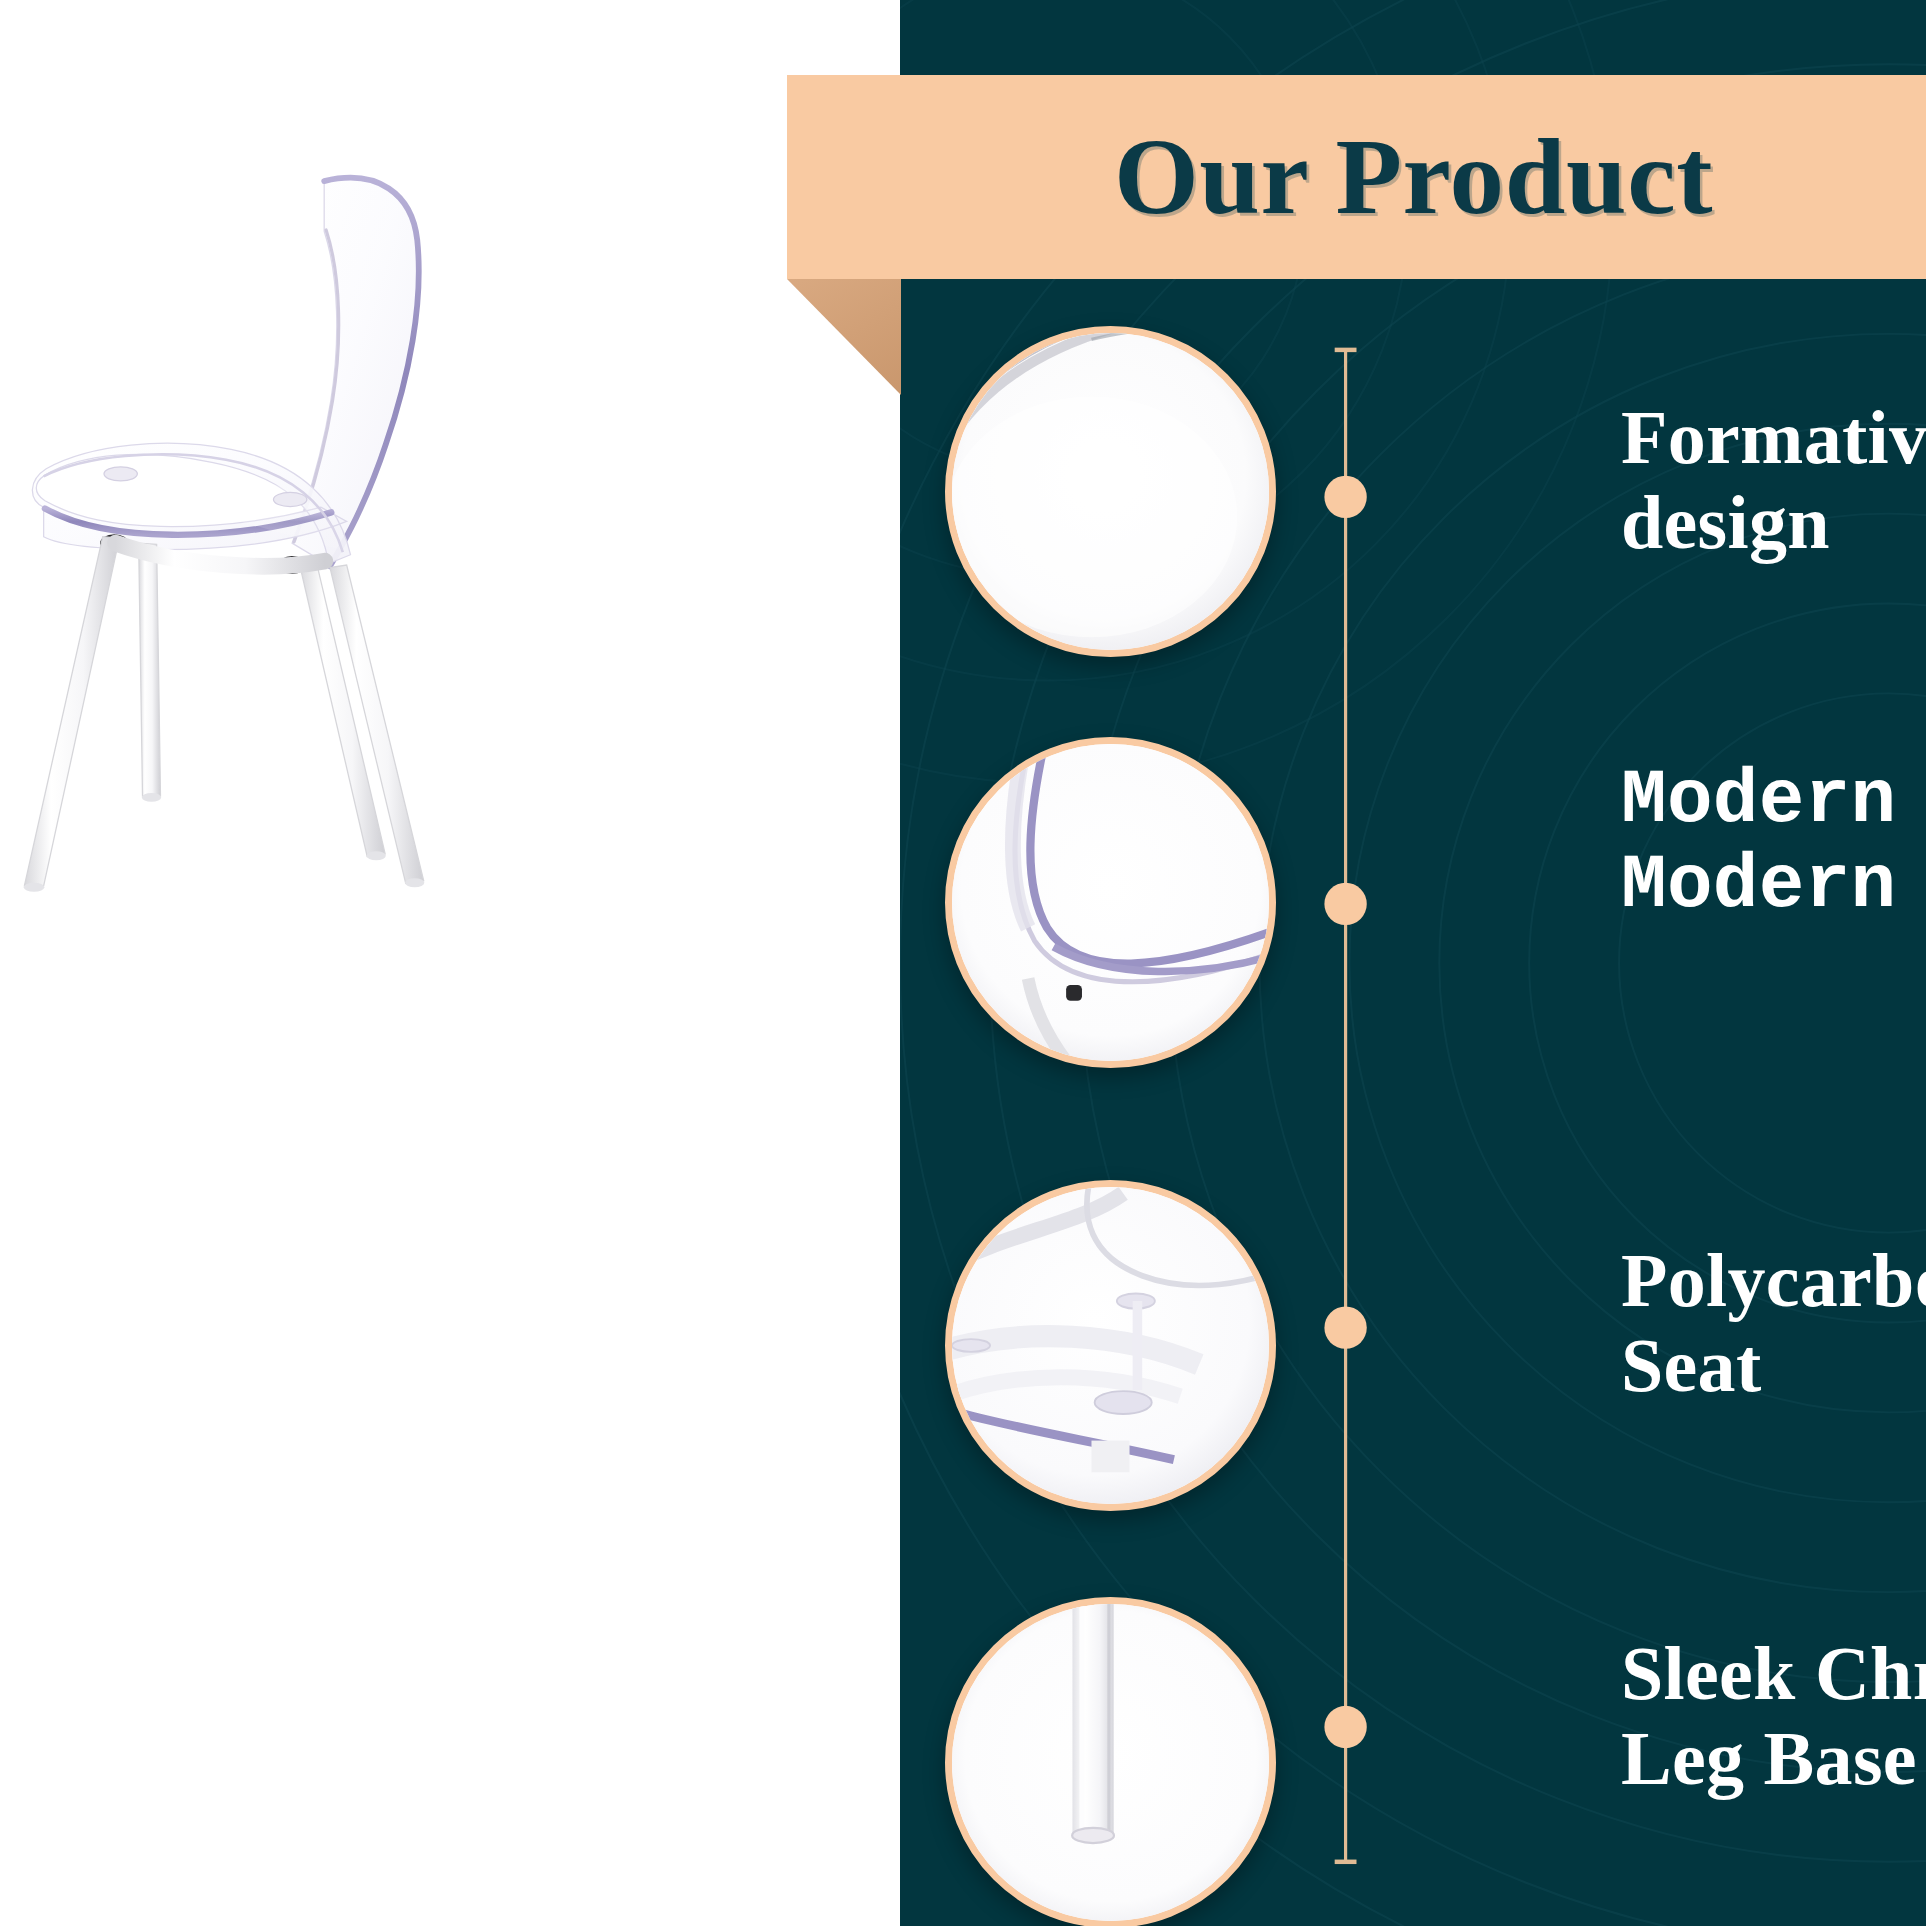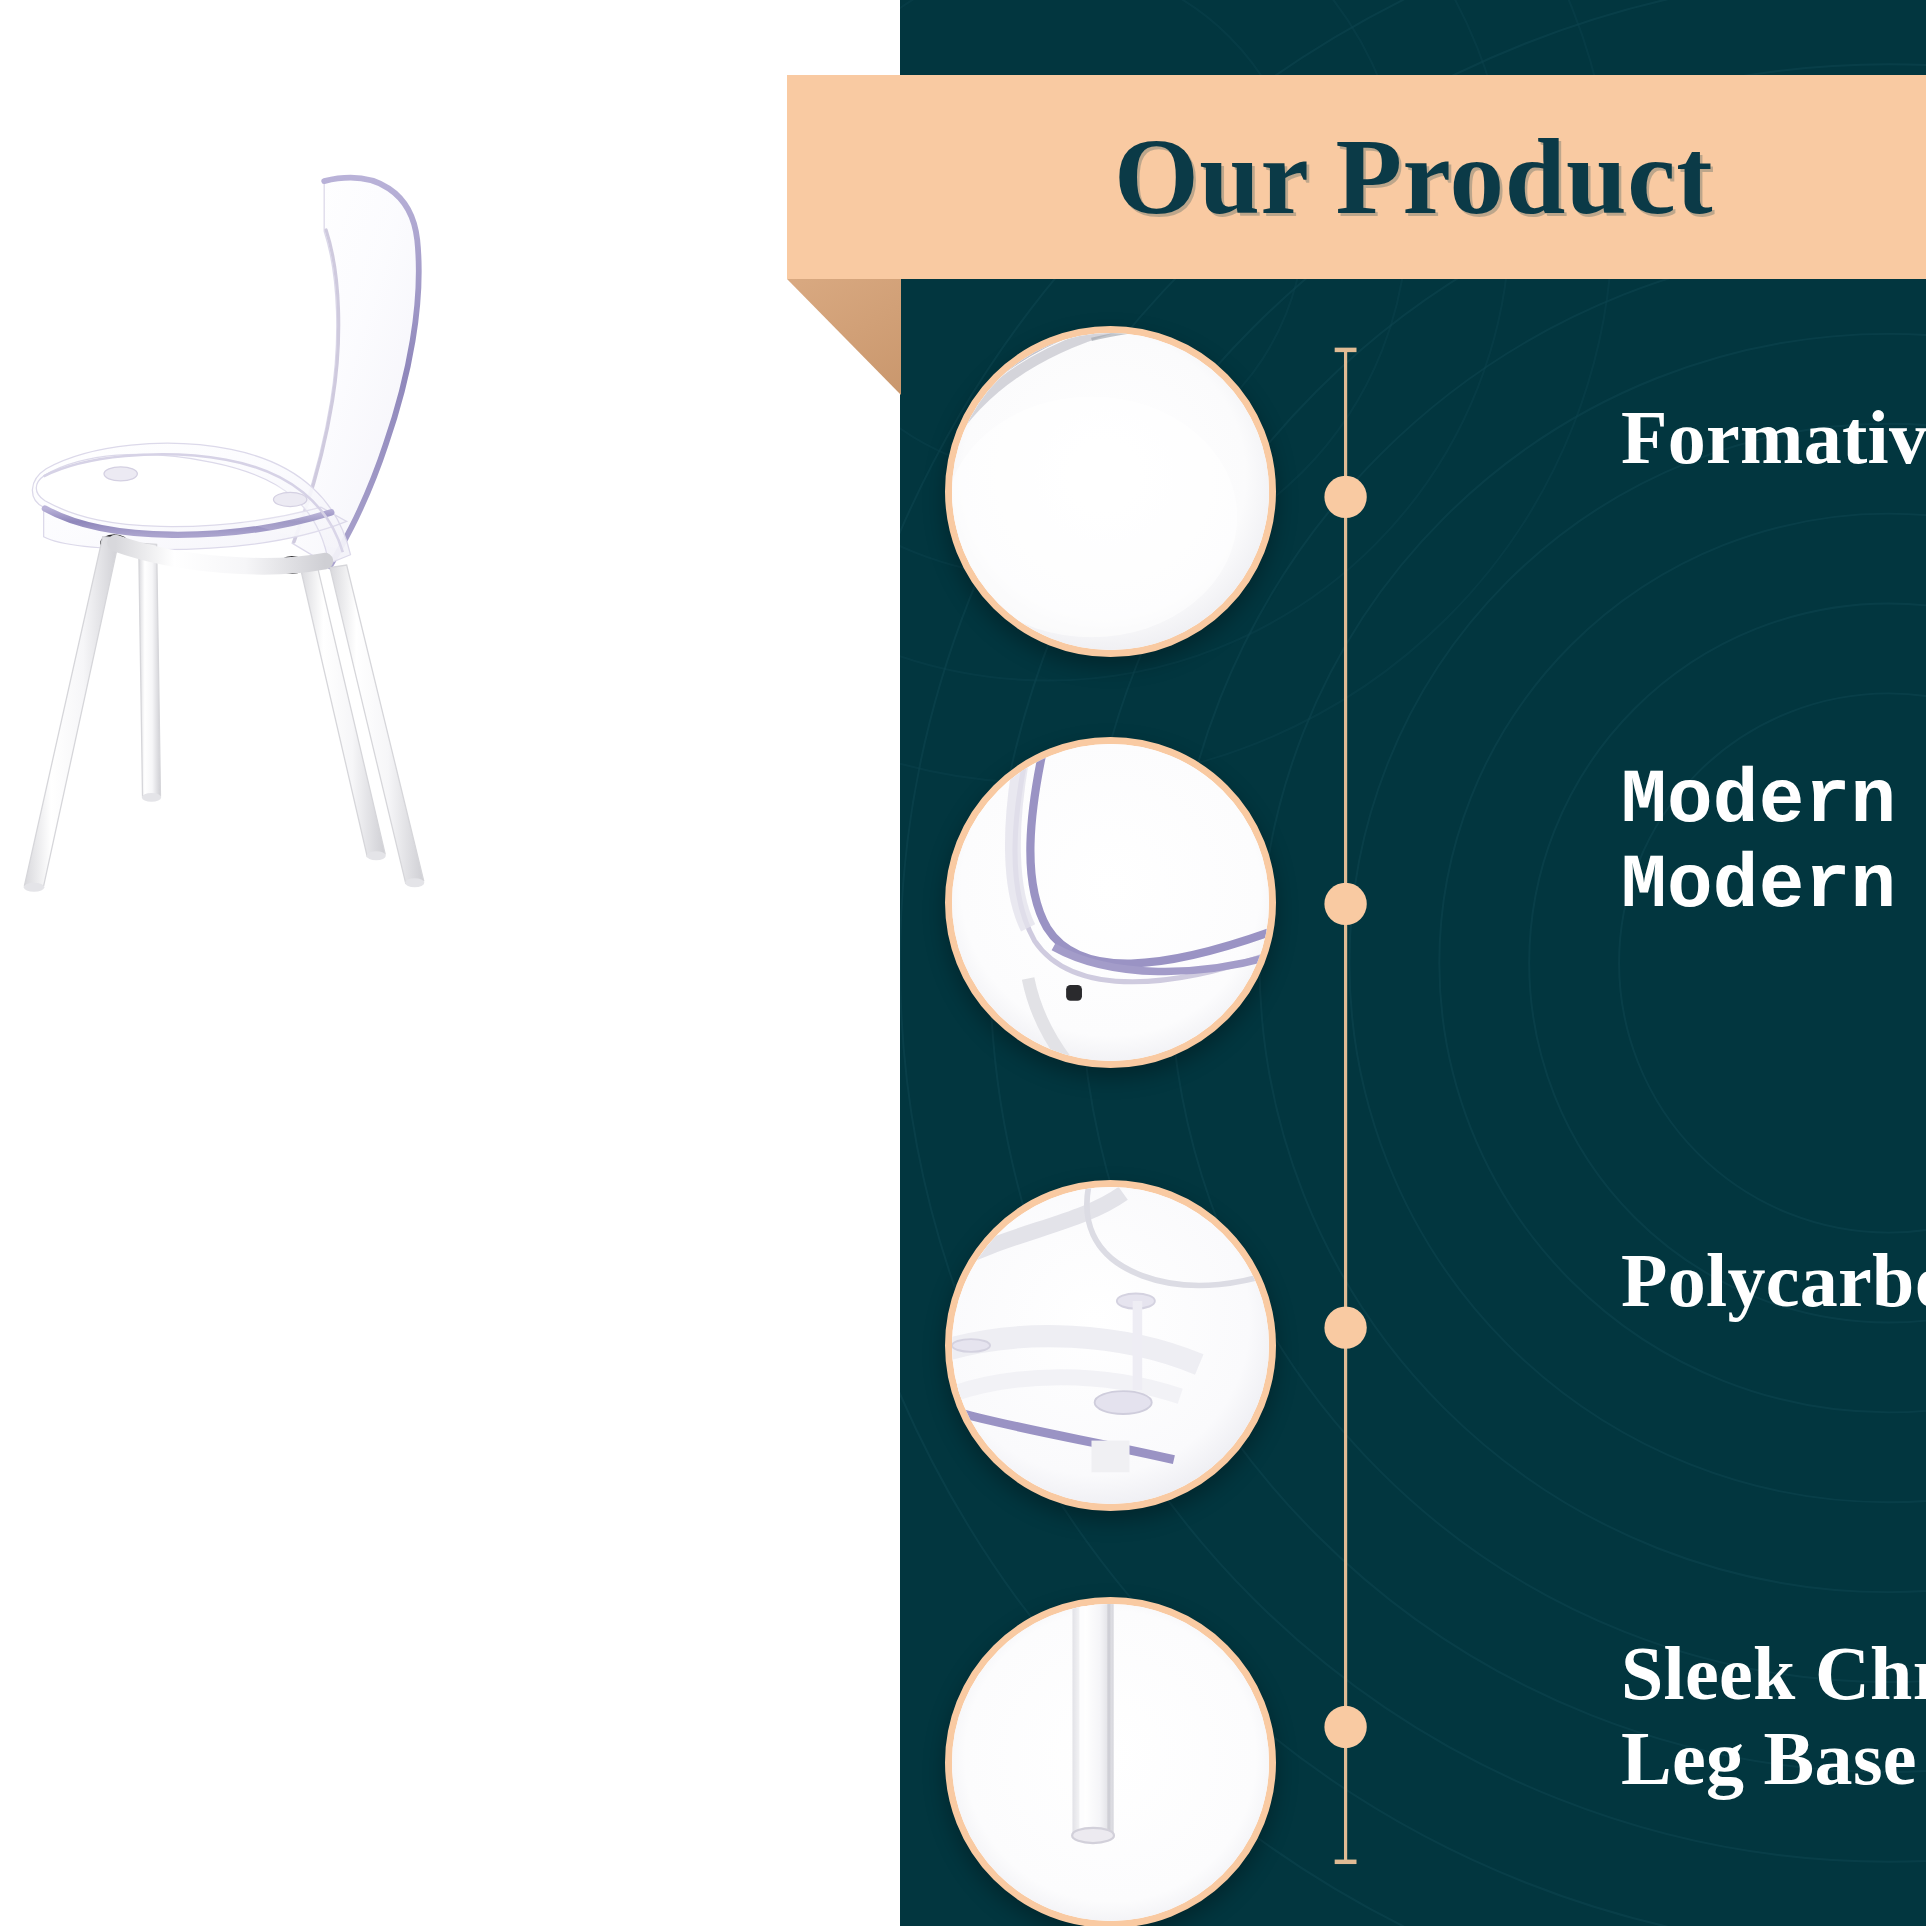--- a/index.html
+++ b/index.html
@@ -188,20 +188,21 @@
             </defs>
             <rect width="100" height="100" fill="url(#g1)"></rect>
             <path d="M-6,44 C4,20 26,4 60,-4" fill="none" stroke="#cfcfd6" stroke-width="3.2" opacity=".9"></path>
             <path d="M-6,40 C4,16 28,0 64,-8" fill="none" stroke="#b9b9c4" stroke-width="1.5" opacity=".85"></path>
             <path d="M44,2 C52,0 60,-1 68,-2" fill="none" stroke="#9aa0a8" stroke-width="1" opacity=".6"></path>
             <ellipse cx="44" cy="58" rx="46" ry="38" fill="#ffffff" opacity=".55"></ellipse>
           </svg>
         </div>
         <div class="feature-label" style="top: 395px; color: rgb(255, 255, 255);">
           <span class="ln">Formative</span>
+          <span class="ln">design</span>
         </div>
       </div>
 
       <div class="feature-row">
         <div class="feature-circle" style="top: 737px; border-color: rgb(249, 202, 162);">
           <svg class="circle-img" viewBox="0 0 100 100">
             <defs>
               <radialGradient id="g2" cx="50%" cy="45%" r="62%">
                 <stop offset="0%" stop-color="#ffffff"></stop>
                 <stop offset="76%" stop-color="#fcfcfd"></stop>
@@ -241,20 +242,21 @@
             <path d="M-2,70 C18,76 44,80 70,86" fill="none" stroke="#9a93c4" stroke-width="2.8"></path>
             <ellipse cx="6" cy="50" rx="6" ry="2" fill="#e6e4ef" stroke="#d4d2e0" stroke-width=".6"></ellipse>
             <ellipse cx="58" cy="36" rx="6" ry="2.4" fill="#e6e4ef" stroke="#d4d2e0" stroke-width=".6"></ellipse>
             <path d="M57,36 L57,64 L60,64 L60,36 Z" fill="#eeedf4"></path>
             <ellipse cx="54" cy="68" rx="9" ry="3.6" fill="#e4e2ee" stroke="#cfcddc" stroke-width=".6"></ellipse>
             <rect x="44" y="80" width="12" height="10" fill="#f0f0f3"></rect>
           </svg>
         </div>
         <div class="feature-label" style="top: 1238px; color: rgb(255, 255, 255);">
           <span class="ln">Polycarbonate</span>
+          <span class="ln">Seat</span>
         </div>
       </div>
 
       <div class="feature-row">
         <div class="feature-circle" style="top: 1597px; border-color: rgb(249, 202, 162);">
           <svg class="circle-img" viewBox="0 0 100 100">
             <defs>
               <radialGradient id="g4" cx="50%" cy="48%" r="62%">
                 <stop offset="0%" stop-color="#ffffff"></stop>
                 <stop offset="74%" stop-color="#fcfcfd"></stop>

